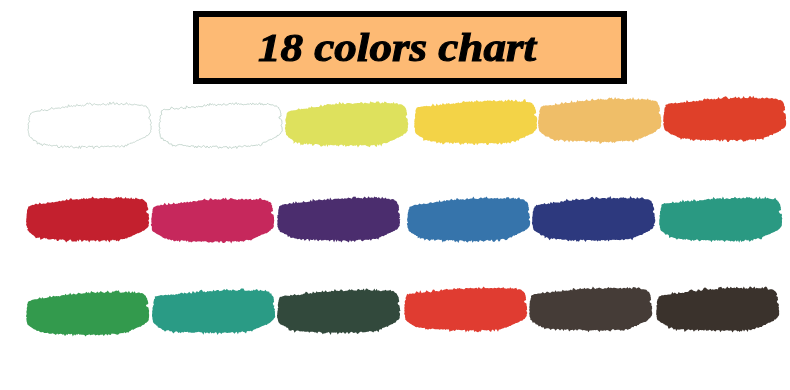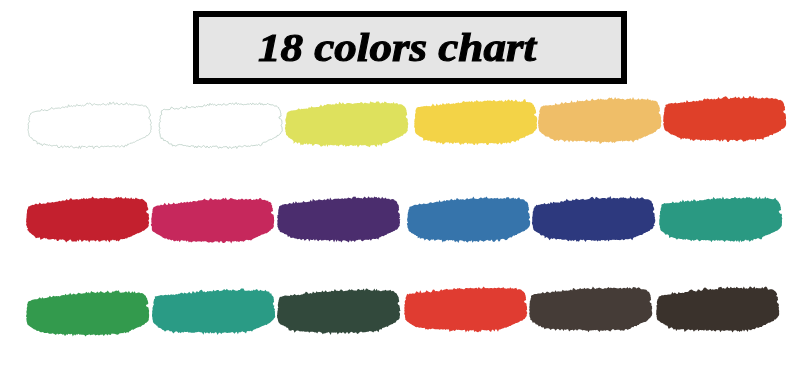--- a/index.html
+++ b/index.html
@@ -5,21 +5,21 @@
 <style>
   html, body { margin:0; padding:0; }
   body {
     width:790px; height:390px; background:#ffffff;
     font-family:"Liberation Serif", serif; overflow:hidden;
   }
   #page { position:relative; width:790px; height:390px; background:#ffffff; overflow:hidden; }
 
   #title-box {
     position:absolute; left:193px; top:11px; width:434px; height:73px;
-    box-sizing:border-box; border:6px solid #000000; background:#e5e5e5;
+    box-sizing:border-box; border:6px solid #000000; background:#fdba74;
   }
   #title-text {
     position:absolute; left:50%; top:50%;
     transform:translate(-50%,-50%) scaleX(1.1);
     margin-left:-13px; margin-top:-1px;
     font-family:"Liberation Serif", serif; font-weight:700; font-style:italic;
     font-size:41px; line-height:1; color:#000000; white-space:nowrap;
     -webkit-text-stroke:1.1px #000000; paint-order:stroke fill;
   }
 

